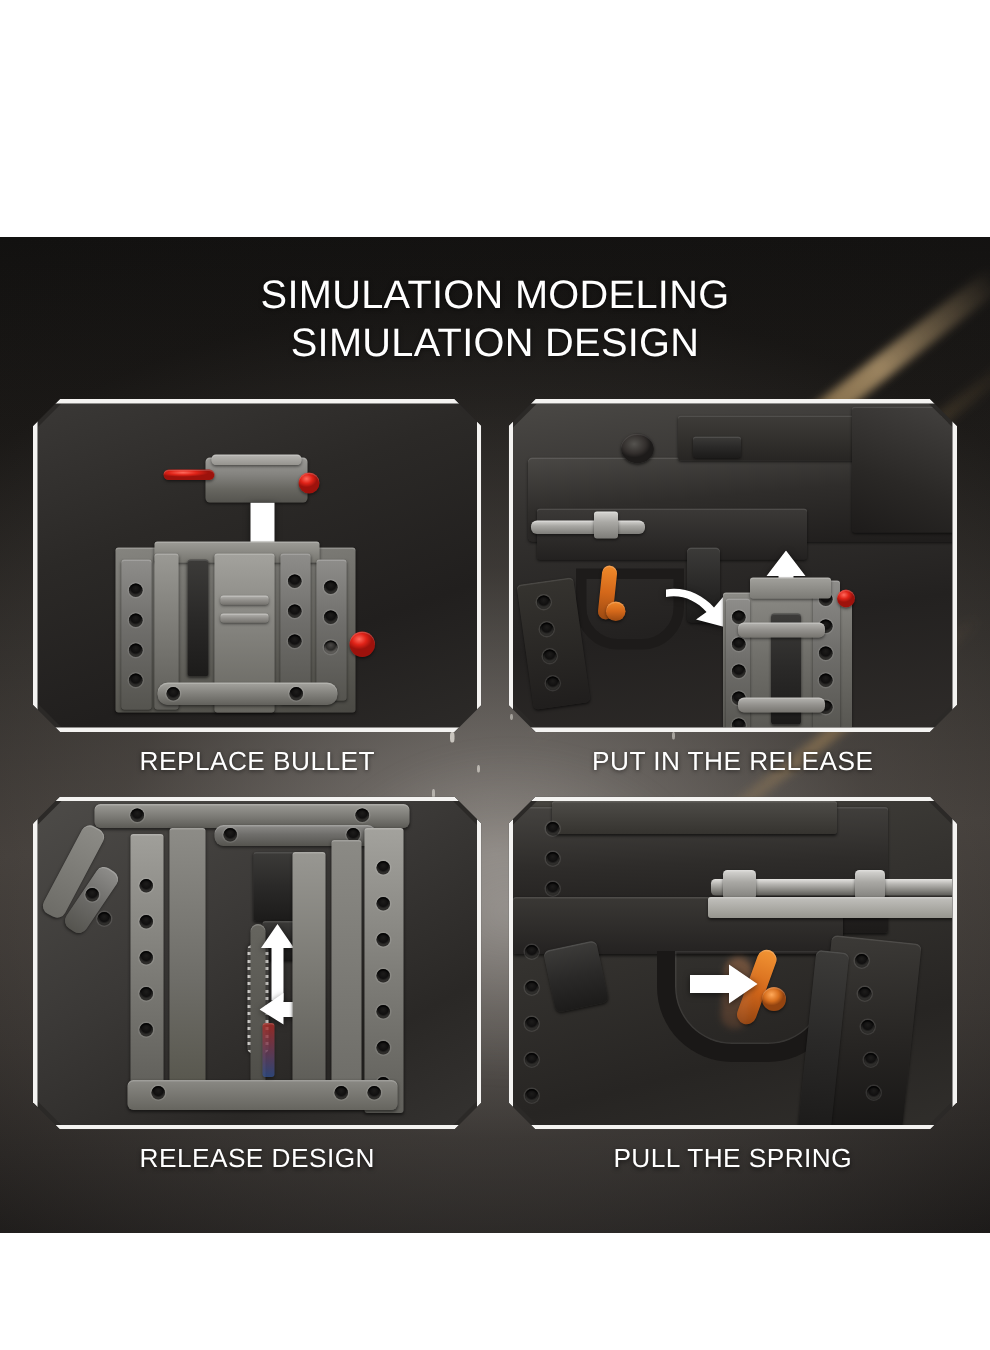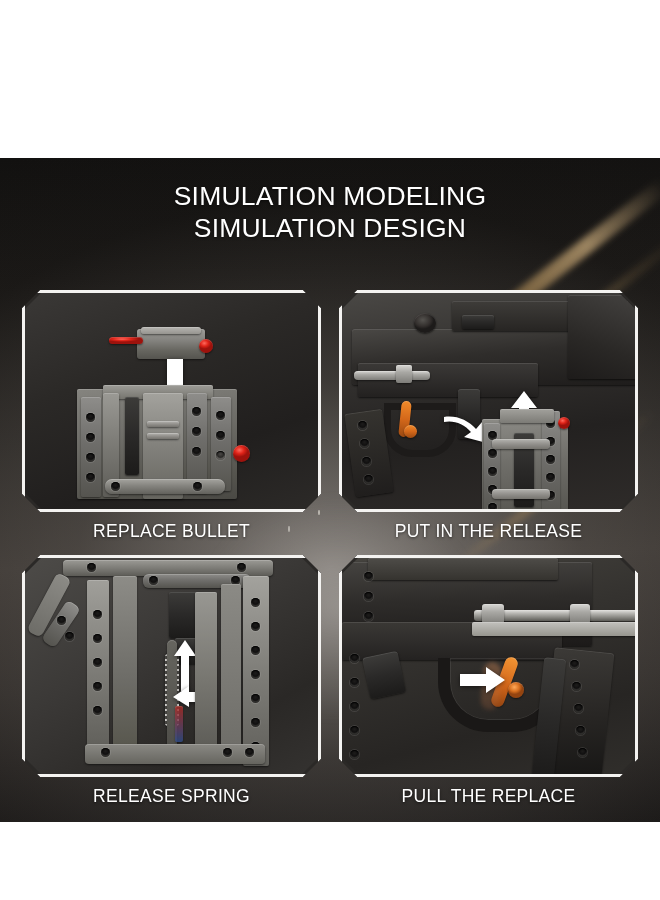--- a/index.html
+++ b/index.html
@@ -118,21 +118,21 @@
     font-weight: 400;
     letter-spacing: 0.2px;
     text-shadow: 0 1px 3px rgba(0,0,0,0.55);
   }
   .title .l2 { display: block; }
 
   
   .grid {
     position: absolute;
     left: 22px;
-    top: 132px;
+    top: 108px;
     width: 616px;
     display: grid;
     grid-template-columns: 299px 299px;
     grid-column-gap: 18px;
     grid-row-gap: 10px;
   }
 
   .cell { width: 299px; }
 
   .frame {
@@ -498,21 +498,21 @@
             <div class="hole" style="left:198px;top:190px;"></div>
             <div class="hole" style="left:220px;top:190px;"></div>
 
             <div class="part" style="left:150px;top:148px;width:8px;height:36px;border-radius:2px;
                         background:linear-gradient(180deg,#b02a22 0%,#2e4c8a 100%);opacity:.8;"></div>
           </div>
 
           <div class="frame-border"></div>
           <div class="notch notch-top"></div>
         </div>
-        <div class="caption">RELEASE SPRING</div>
+        <div class="caption">RELEASE DESIGN</div>
       </div>
 
       <div class="cell">
         <div class="frame">
           <div class="shot">
             <div class="scene bg-dark-d"></div>
 
             <div class="part dk" style="left:0px;top:4px;width:250px;height:84px;border-radius:2px;
                         background:linear-gradient(178deg,#454340 0%,#2e2c2a 45%,#1c1a19 100%);"></div>
             <div class="part dk" style="left:26px;top:0px;width:190px;height:22px;
@@ -569,18 +569,18 @@
             <div class="part dk" style="left:196px;top:100px;width:22px;height:120px;border-radius:4px;
                         transform:rotate(6deg);"></div>
 
             <div class="part dk" style="left:24px;top:96px;width:36px;height:42px;border-radius:4px;
                         transform:rotate(-12deg);"></div>
           </div>
 
           <div class="frame-border"></div>
           <div class="notch notch-top"></div>
         </div>
-        <div class="caption">PULL THE REPLACE</div>
+        <div class="caption">PULL THE SPRING</div>
       </div>
 
     </div>
   </div>
 </div>
 
 </body></html>

